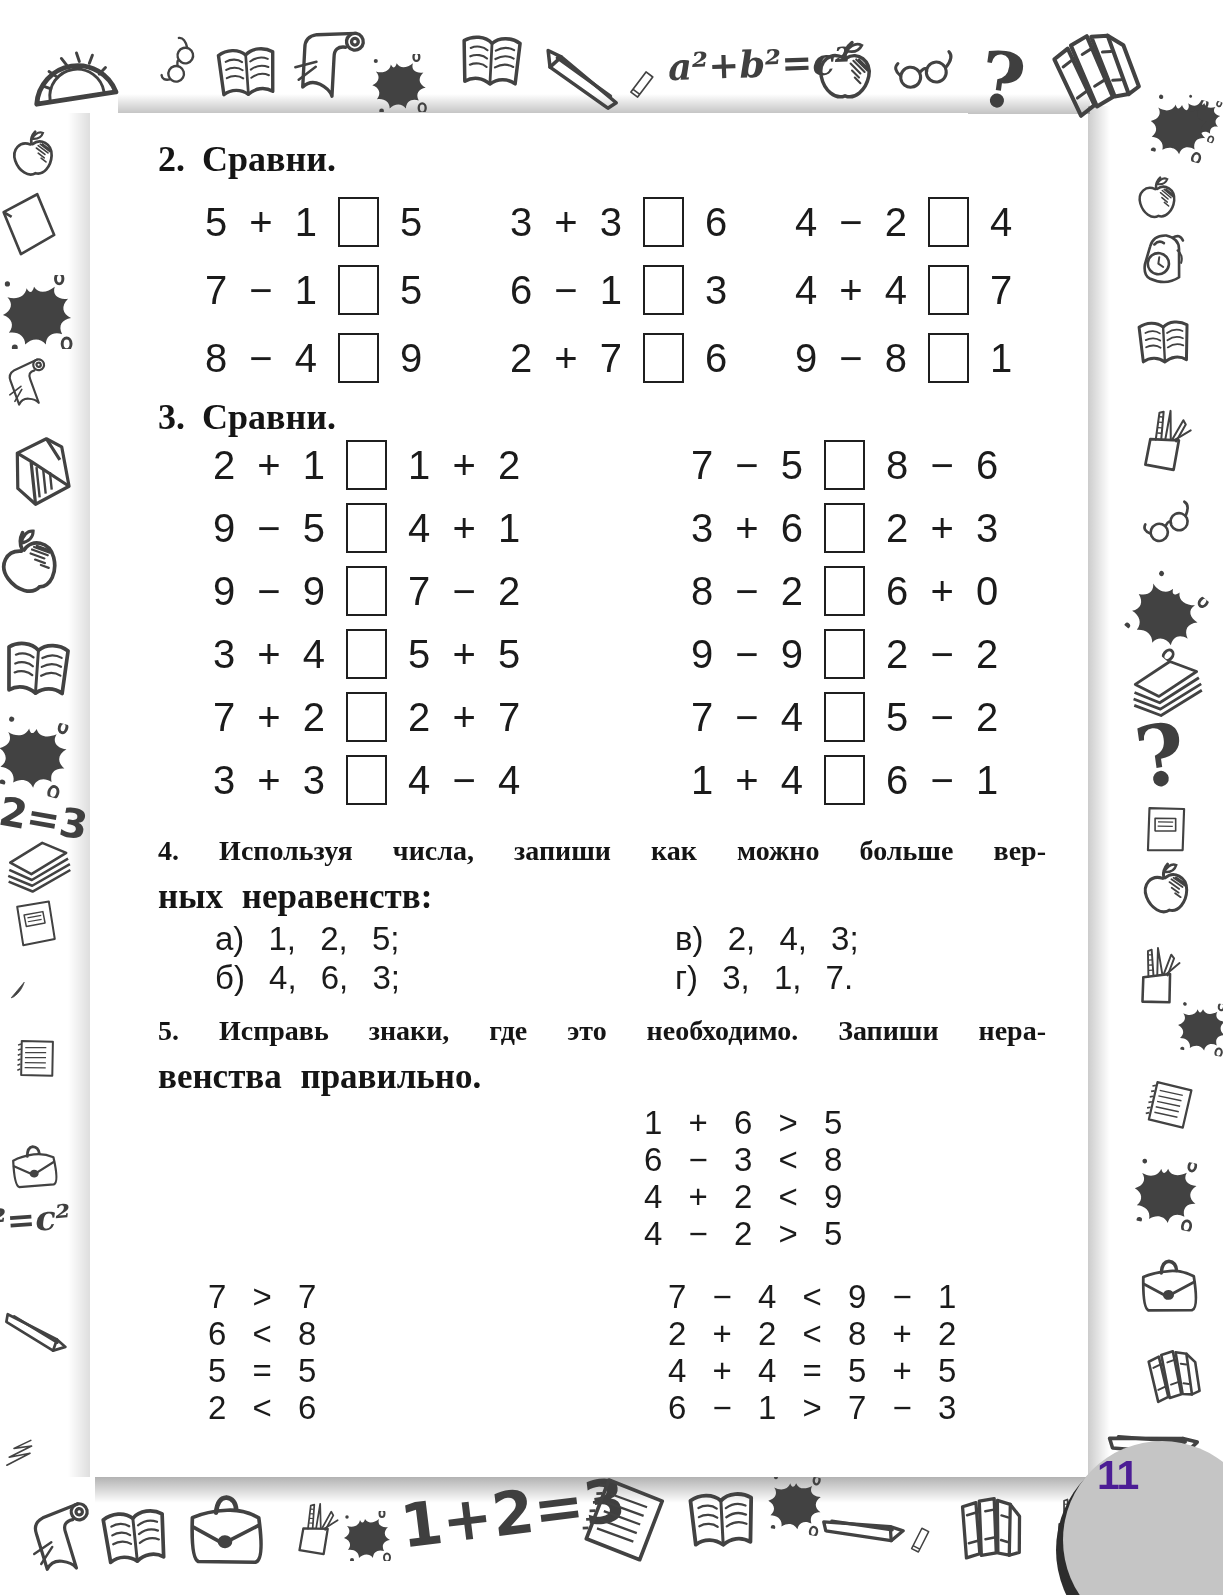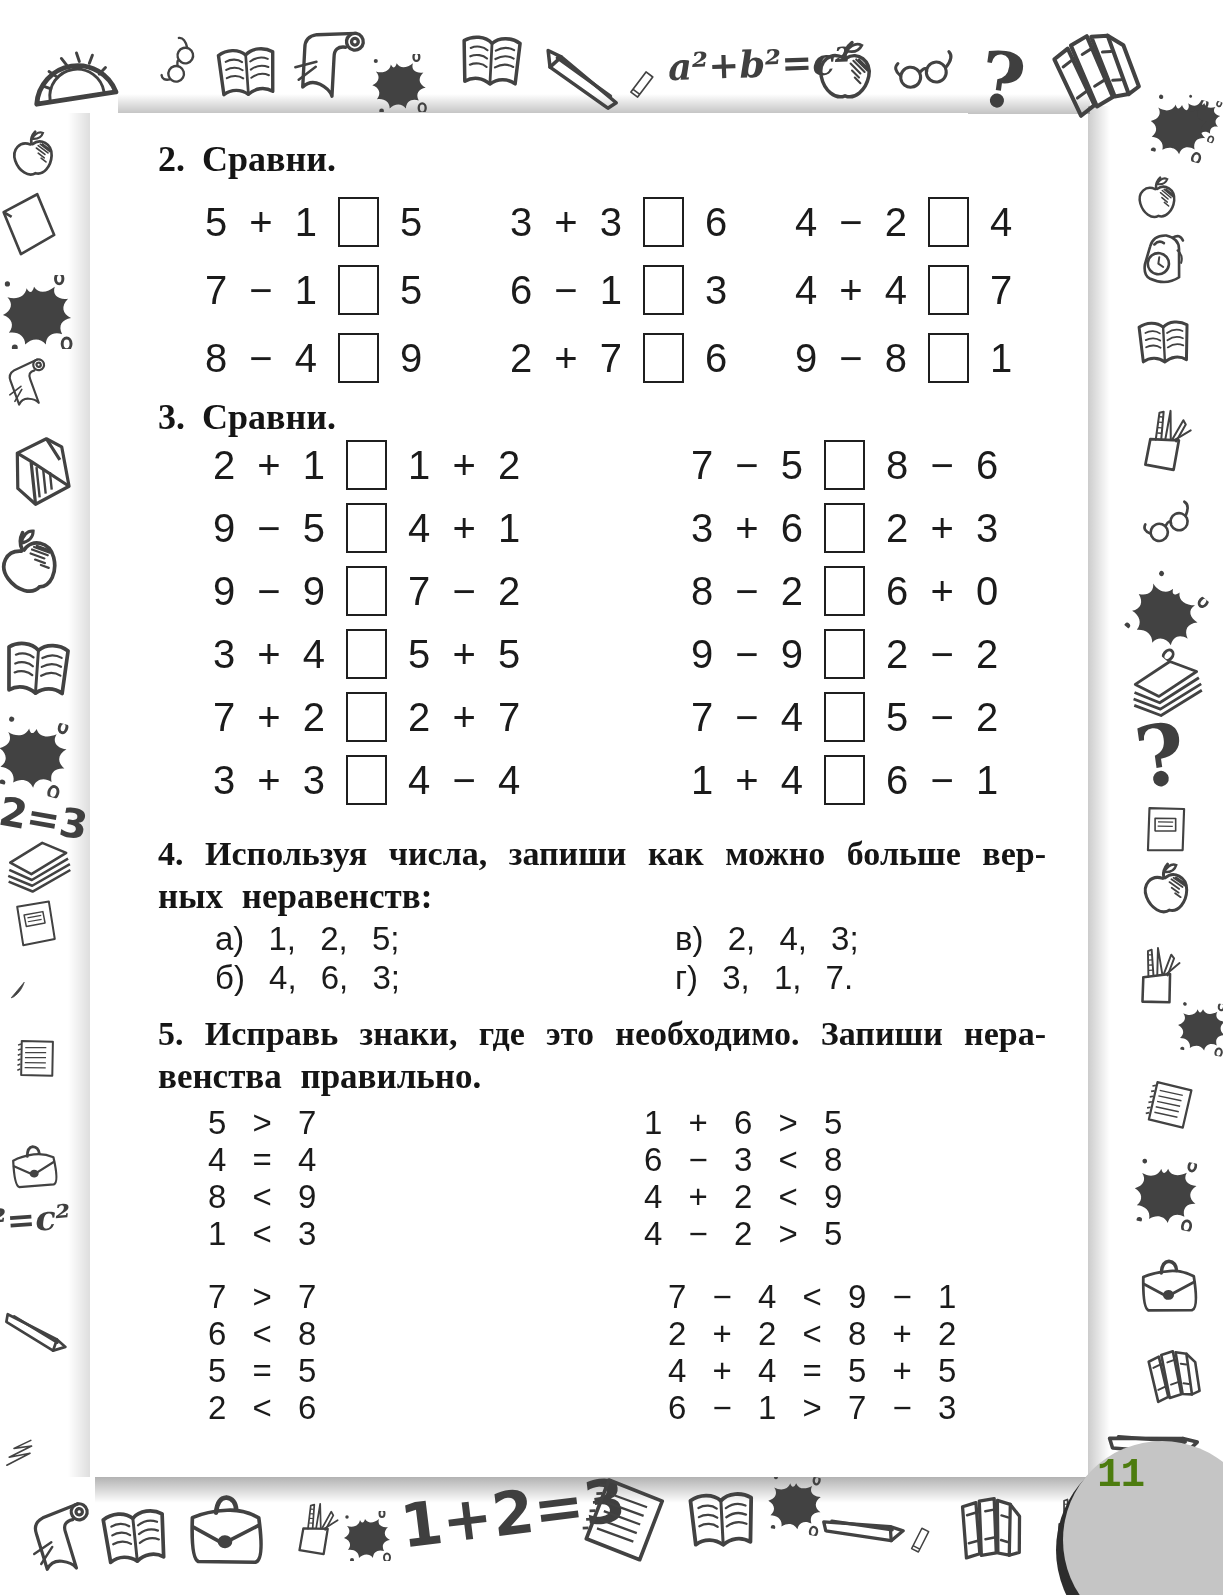--- a/index.html
+++ b/index.html
@@ -18,42 +18,42 @@
             background:linear-gradient(180deg,rgba(0,0,0,0.30) 0%,rgba(0,0,0,0) 100%);}
   #band-right{left:1088px;top:106px;width:22px;height:1380px;
             background:linear-gradient(90deg,rgba(0,0,0,0.20) 0%,rgba(0,0,0,0) 100%);}
   #band-left{left:68px;top:113px;width:22px;height:1364px;
             background:linear-gradient(270deg,rgba(0,0,0,0.13) 0%,rgba(0,0,0,0) 100%);}
   
   #sheet{position:absolute;left:90px;top:113px;width:878px;height:1364px;background:#ffffff;z-index:3;}
   #sheet > *{position:absolute;}
   .shead{font-family:"Liberation Serif",serif;font-weight:700;font-size:36px;
          color:#151515;word-spacing:8px;white-space:nowrap;}
-  .jline{font-family:"Liberation Serif",serif;font-weight:700;font-size:34px;color:#151515;
+  .jline{font-family:"Liberation Serif",serif;font-weight:700;font-size:28px;color:#151515;
          width:888px;text-align:justify;text-align-last:justify;white-space:normal;}
   .jline2{font-family:"Liberation Serif",serif;font-weight:700;font-size:35px;color:#151515;
          word-spacing:10px;white-space:nowrap;}
   .prob{display:flex;align-items:center;height:48px;}
   .ex2col .prob{margin-bottom:20px;}
   .ex3col .prob{margin-bottom:15px;justify-content:space-between;}
   .pt{font-size:40px;color:#1b1b1b;word-spacing:11px;white-space:pre;line-height:48px;}
   .abox{width:37px;height:46px;border:2.5px solid #1f1f1f;background:#fff;
         display:inline-block;margin:0 21px;flex:0 0 auto;}
   .ineq{font-size:33px;color:#1b1b1b;word-spacing:17px;white-space:pre;
         height:37px;line-height:37px;}
   .ex4item{font-size:33px;color:#1b1b1b;word-spacing:15px;white-space:pre;
         height:39px;line-height:39px;}
   
   #circle-shadow{position:absolute;left:1056px;top:1447px;width:206px;height:206px;
         border-radius:50%;background:#2d2d2d;z-index:4;}
   #page-circle{position:absolute;left:1063px;top:1441px;width:198px;height:198px;
         border-radius:50%;background:#c5c5c5;z-index:5;}
   #page-num{position:absolute;left:1097px;top:1452px;z-index:6;
-        font-family:Liberation Mono, monospace;font-weight:700;font-size:41px;
-        color:#4d7c0f;letter-spacing:-1px;}
+        font-family:Liberation Sans, sans-serif;font-weight:700;font-size:41px;
+        color:#4c1d95;letter-spacing:-1px;}
 </style>
 </head>
 <body>
 
 <div id="stage">
 
   <svg style="position:absolute;width:0;height:0" aria-hidden="true">
     <defs>
       <symbol id="sym-splat" viewBox="0 0 100 100">
         <path fill="#424242" stroke="none" d="M46 16 C52 26 64 24 74 16 C70 28 80 34 92 32 C82 42 84 52 96 58 C84 60 78 68 84 80 C72 76 62 82 62 94 C54 84 42 86 34 94 C34 82 24 76 12 78 C20 68 16 58 4 54 C16 48 18 38 10 30 C22 34 34 30 36 18 C40 26 44 24 46 16 Z"></path>
@@ -612,26 +612,20 @@
       <div class="ex4item">б) 4, 6, 3;</div>
     </div>
     <div style="left:585px;top:806px">
       <div class="ex4item">в) 2, 4, 3;</div>
       <div class="ex4item">г) 3, 1, 7.</div>
     </div>
 
     <div class="jline" style="left:68px;top:902px">5. Исправь знаки, где это необходимо. Запиши нера-</div>
     <div class="jline2" style="left:68px;top:944px">венства правильно.</div>
 
-    <div style="left:118px;top:991px">
-      <div class="ineq">5 &gt; 7</div>
-      <div class="ineq">4 = 4</div>
-      <div class="ineq">8 &lt; 9</div>
-      <div class="ineq">1 &lt; 3</div>
-    </div>
     <div style="left:118px;top:1165px">
       <div class="ineq">7 &gt; 7</div>
       <div class="ineq">6 &lt; 8</div>
       <div class="ineq">5 = 5</div>
       <div class="ineq">2 &lt; 6</div>
     </div>
     <div style="left:554px;top:991px">
       <div class="ineq">1 + 6 &gt; 5</div>
       <div class="ineq">6 − 3 &lt; 8</div>
       <div class="ineq">4 + 2 &lt; 9</div>

